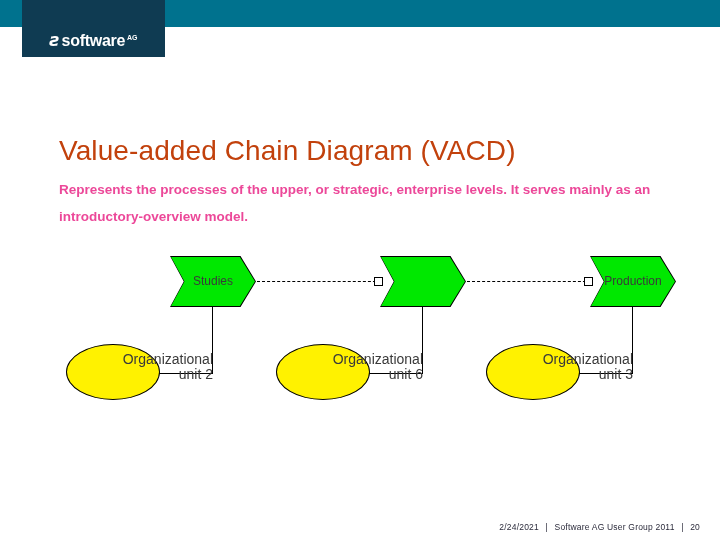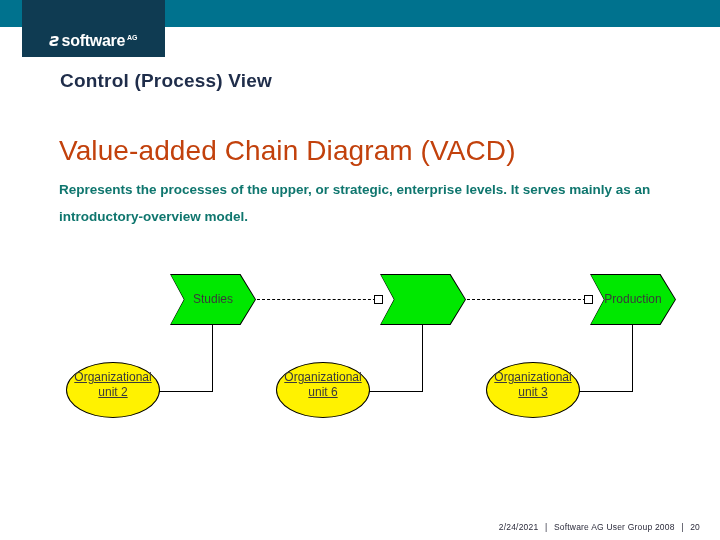--- a/index.html
+++ b/index.html
@@ -45,26 +45,26 @@
     font-size:19px;font-weight:bold;color:#1F2D4A;
     letter-spacing:0.2px;white-space:nowrap;
   }
   .section-title{
     position:absolute;left:59px;top:135px;
     font-size:28px;font-weight:normal;color:#c2410c;
     letter-spacing:0.1px;white-space:nowrap;
   }
   .body-text{
     position:absolute;left:59px;top:176px;width:600px;
-    font-size:13.5px;font-weight:bold;color:#0f766e;
+    font-size:13.5px;font-weight:bold;color:#ec4899;
     line-height:27px;
   }
 
   
-  .diagram{position:absolute;left:0;top:254px;width:720px;height:190px;}
+  .diagram{position:absolute;left:0;top:236px;width:720px;height:190px;}
   .chevron-outline{
     position:absolute;top:20px;width:86px;height:51px;
     background:#000000;
     -webkit-clip-path:polygon(0% 0%, 82% 0%, 100% 50%, 82% 100%, 0% 100%, 16% 50%);
     clip-path:polygon(0% 0%, 82% 0%, 100% 50%, 82% 100%, 0% 100%, 16% 50%);
   }
   .chevron-fill{
     position:absolute;left:1px;top:1px;width:84px;height:49px;
     background:#00E800;
     -webkit-clip-path:polygon(0% 0%, 82% 0%, 100% 50%, 82% 100%, 0% 100%, 16% 50%);
@@ -77,24 +77,23 @@
   }
 
   .oval{
     position:absolute;top:108px;width:94px;height:56px;
     background:#FFF200;
     border:1px solid #000000;
     border-radius:50%;
     box-sizing:border-box;
   }
   .oval-label{
-    position:absolute;top:116px;width:200px;text-align:center;
-    font-size:12px;color:#3A3A3A;line-height:15px;
+    position:absolute;top:116px;width:200px;text-align:right;
+    font-size:14px;color:#3A3A3A;line-height:15px;
     pointer-events:none;
-    text-decoration:underline;
   }
 
   .dash-line{
     position:absolute;height:0;top:45px;
     border-top:1px dashed #000000;
   }
   .dash-end{
     position:absolute;top:41px;width:9px;height:9px;
     background:#ffffff;border:1px solid #000000;box-sizing:border-box;
   }
@@ -118,21 +117,20 @@
   <div class="teal-bar"></div>
 
   <div class="logo-box">
     <div class="logo-inner">
       <span class="logo-mark">ƨ</span>
       <span class="logo-word">software</span>
       <span class="logo-ag">AG</span>
     </div>
   </div>
 
-  <div class="page-title">Control (Process) View</div>
   <div class="section-title">Value-added Chain Diagram (VACD)</div>
   <div class="body-text">Represents the processes of the upper, or strategic, enterprise levels. It serves mainly as an introductory-overview model.</div>
 
   <div class="diagram">
 
     <div class="dash-line" style="left:257px;width:124px;"></div>
     <div class="dash-end" style="left:374px;"></div>
 
     <div class="dash-line" style="left:467px;width:124px;"></div>
     <div class="dash-end" style="left:584px;"></div>
@@ -176,18 +174,18 @@
     <div class="oval-label" style="left:433px;">
       <div>Organizational</div>
       <div>unit 3</div>
     </div>
 
   </div>
 
   <div class="footer">
     <span>2/24/2021</span>
     <span>|</span>
-    <span>Software AG User Group 2008</span>
+    <span>Software AG User Group 2011</span>
     <span>|</span>
     <span>20</span>
   </div>
 
 </div>
 
 </body></html>

